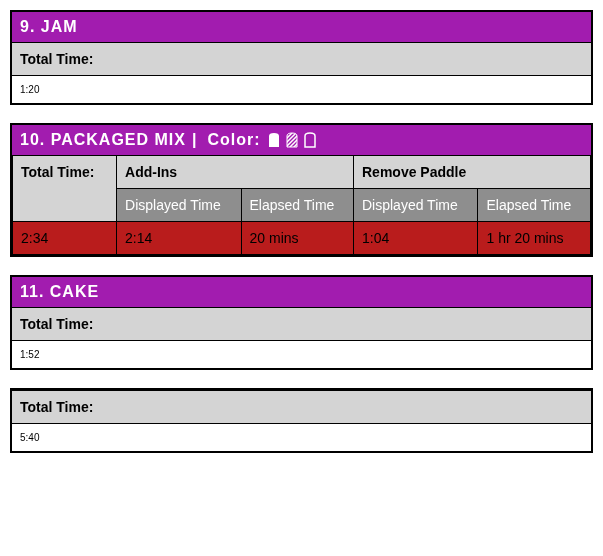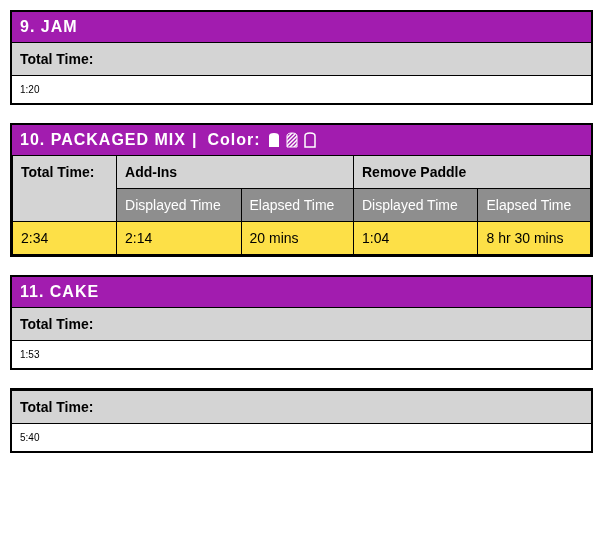--- a/index.html
+++ b/index.html
@@ -70,21 +70,21 @@
     color: #000;
     font-weight: bold;
     vertical-align: top;
   }
   .complex-table .row2 th {
     background: #8e8e8e;
     color: #fff;
     font-weight: normal;
   }
   .complex-table td {
-    background: #fde047;
+    background: #b91c1c;
   }
 </style>
 </head>
 <body>
 
 <div class="section">
   <div class="section-header">9. JAM</div>
   <div class="total-time-header">Total Time:</div>
   <div class="total-time-value">1:20</div>
 </div>
@@ -128,28 +128,28 @@
       <th>Displayed Time</th>
       <th>Elapsed Time</th>
       <th>Displayed Time</th>
       <th>Elapsed Time</th>
     </tr>
     <tr>
       <td>2:34</td>
       <td>2:14</td>
       <td>20 mins</td>
       <td>1:04</td>
-      <td>8 hr 30 mins</td>
+      <td>1 hr 20 mins</td>
     </tr>
   </tbody>
     </table>
 </div>
 
 <div class="section">
   <div class="section-header">11. CAKE</div>
   <div class="total-time-header">Total Time:</div>
-  <div class="total-time-value">1:53</div>
+  <div class="total-time-value">1:52</div>
 </div>
 
 <div class="section">
   <div class="total-time-header">Total Time:</div>
   <div class="total-time-value">5:40</div>
 </div>
 
 </body></html>

